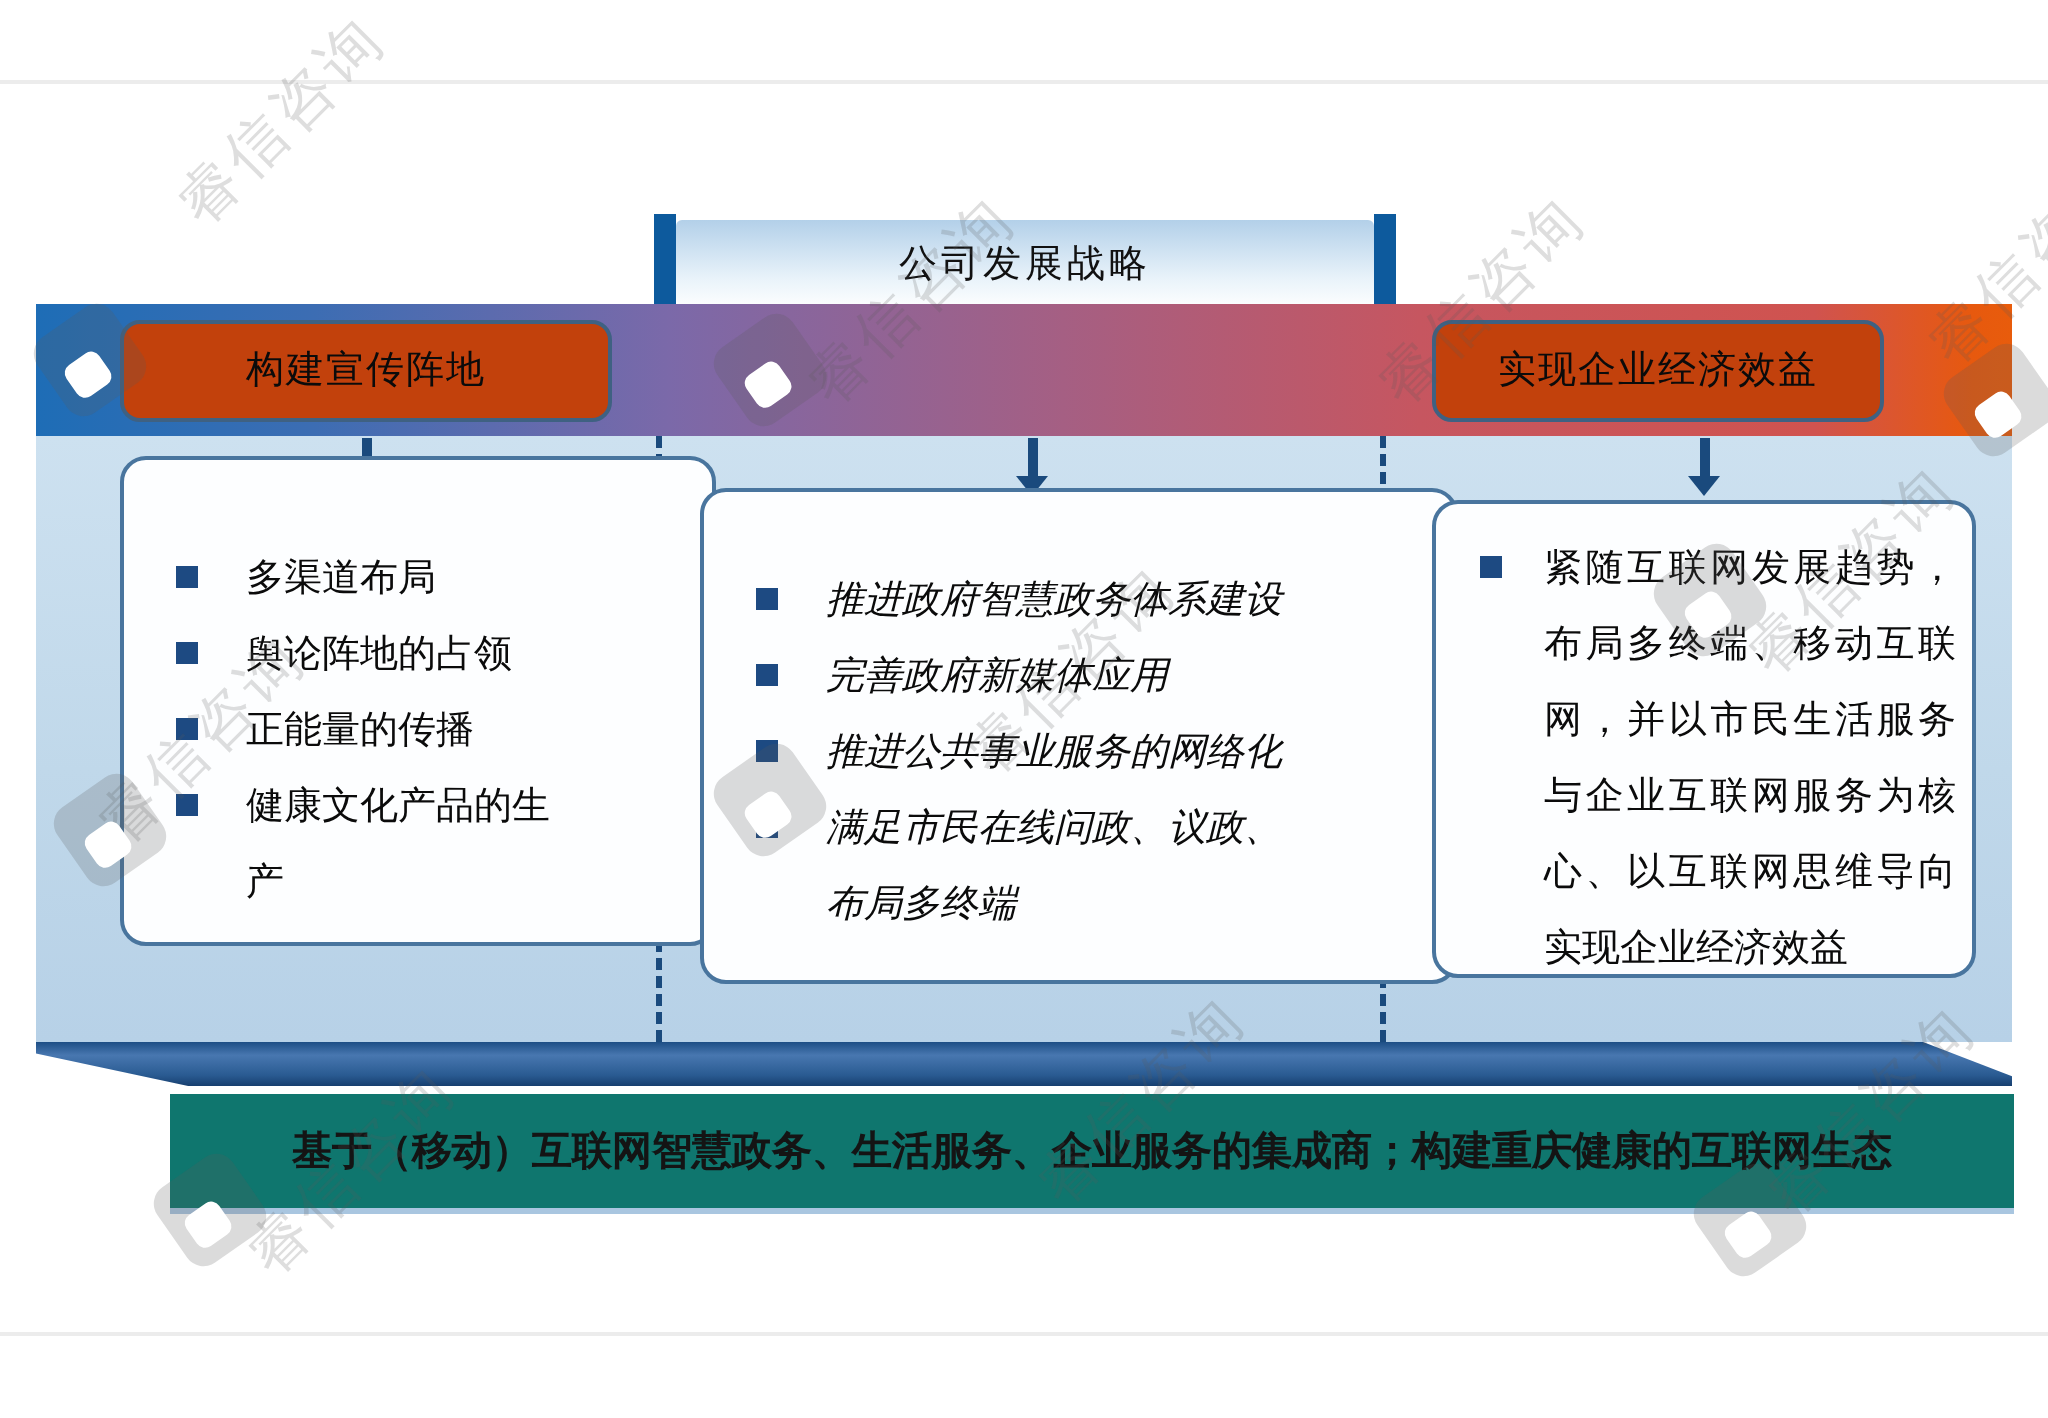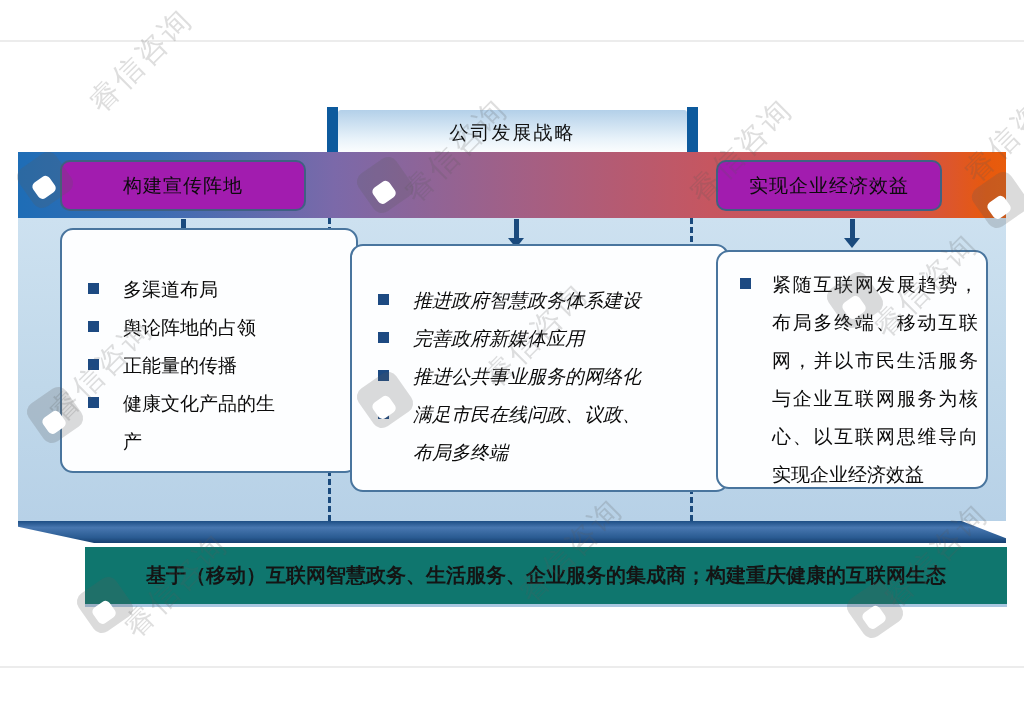--- a/index.html
+++ b/index.html
@@ -18,21 +18,21 @@
              border-radius:3px;text-align:center;}
   .title-box span{font-size:19px;line-height:44px;color:#111;letter-spacing:2px;}
 
   
   .pillar-bar{position:absolute;left:18px;top:152px;width:988px;height:66px;
               background:linear-gradient(90deg,#1e6db6 0%,#3c6db3 14%,#7b69a9 32%,
                           #a55f83 52%,#c65660 70%,#d0534f 90%,#e7590e 98%,#e85c0c 100%);}
   .content-bg{position:absolute;left:18px;top:218px;width:988px;height:303px;
               background:linear-gradient(180deg,#cde1f0 0%,#c0d8ea 55%,#b7d1e7 100%);}
 
-  .header-box{position:absolute;top:160px;height:51px;background:#a21caf;
+  .header-box{position:absolute;top:160px;height:51px;background:#c2410c;
               border:2px solid #3f6182;border-radius:10px;text-align:center;box-sizing:border-box;}
   .header-box span{font-size:19px;line-height:47px;color:#0b0b0b;letter-spacing:1px;}
   .hb0{left:60px;width:246px;}
   .hb1{left:357px;width:318px;}
   .hb2{left:716px;width:226px;}
 
   .vdash{position:absolute;top:218px;height:303px;width:0;border-left:3px dashed #1a4a7d;}
   .vd0{left:328px;} .vd1{left:690px;}
 
   .arrow-shaft{position:absolute;top:219px;width:5px;height:19px;background:#1a4a7d;}

